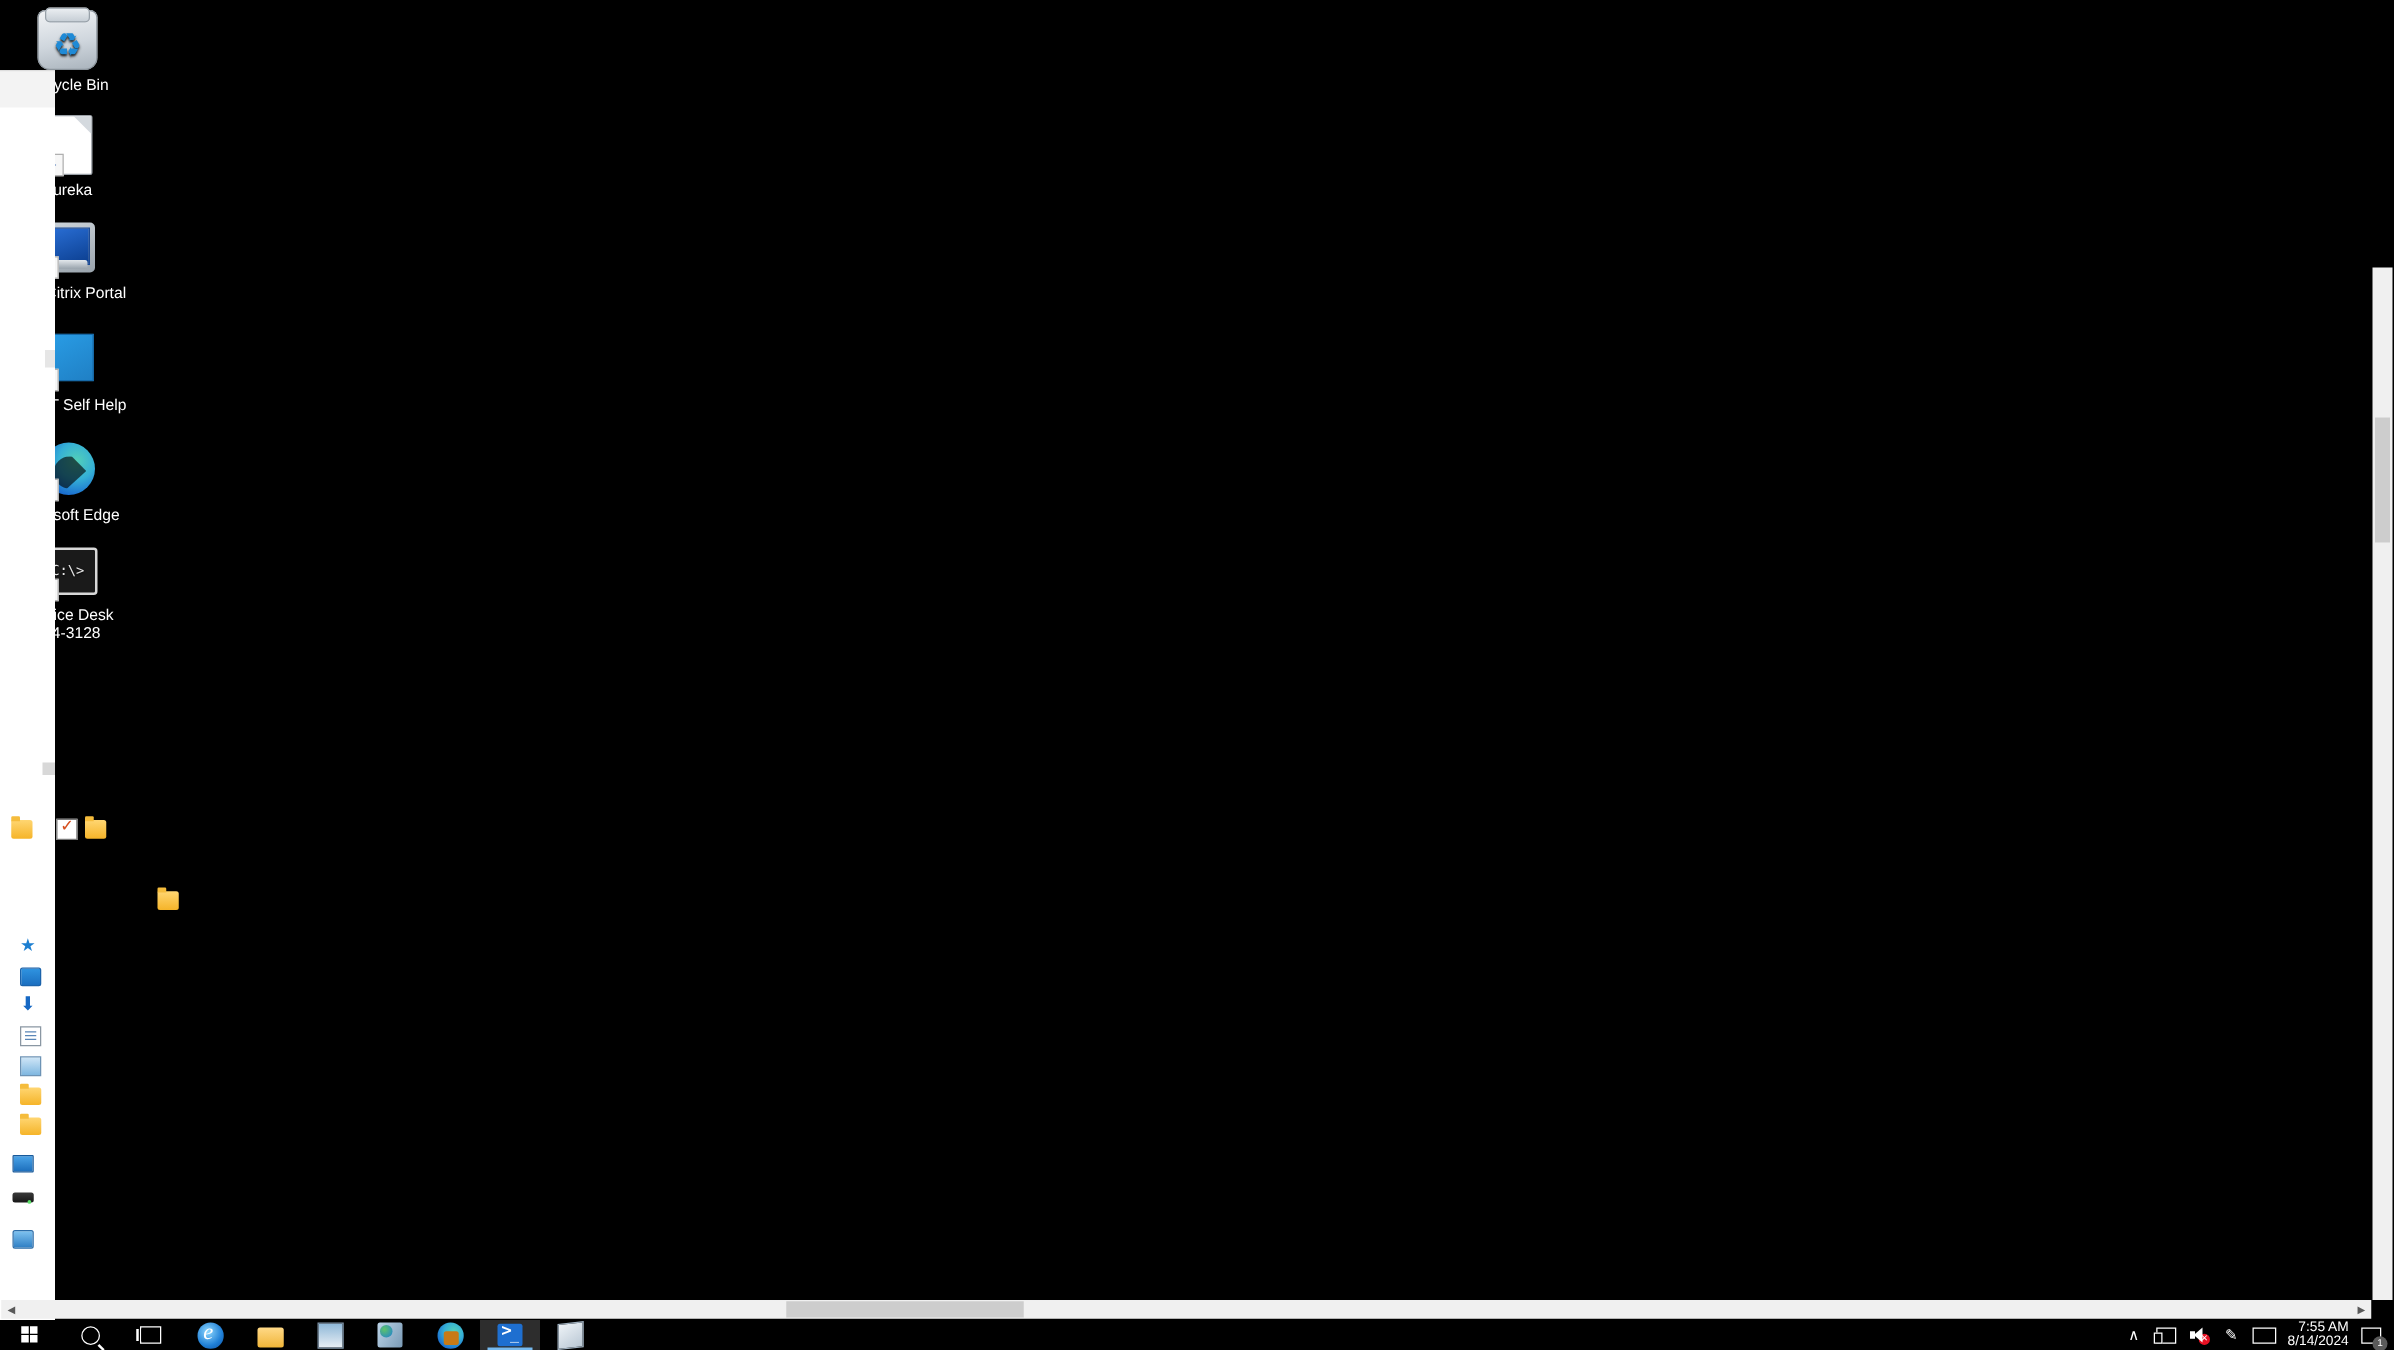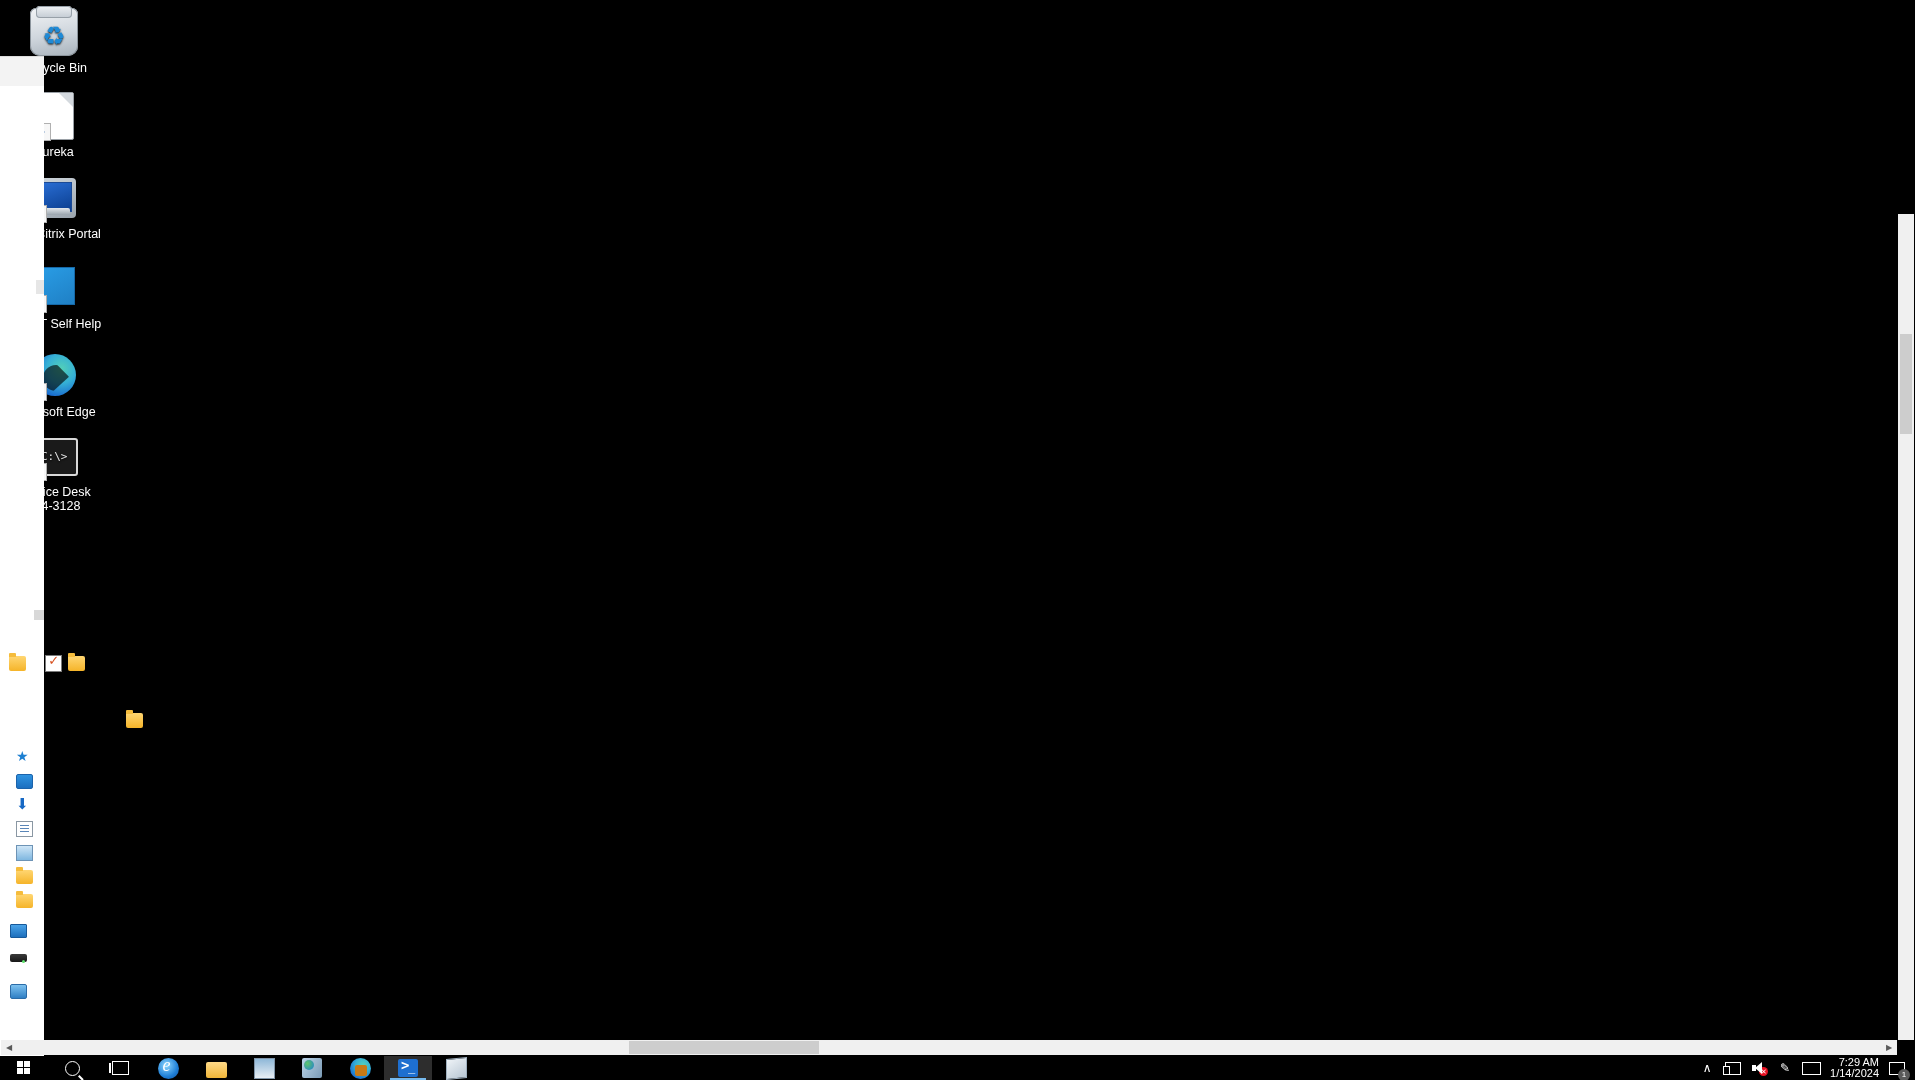--- a/index.html
+++ b/index.html
@@ -369,21 +369,21 @@
     <span class="tray-i">
       <span class="tray-spk">
           <span class="spk-x">✕</span>
         </span>
     </span>
     <span class="tray-i">✎</span>
     <span class="tray-i">
         <span class="tray-kb"></span>
       </span>
     <span class="tray-clock">
-      <div>7:29 AM</div>
-      <div>1/14/2024</div>
+      <div>7:55 AM</div>
+      <div>8/14/2024</div>
     </span>
     <span class="tray-notif">
       <span class="notif-box"></span>
       <span class="notif-badge">1</span>
     </span>
   </div>
 </div>
 
 </body></html>

